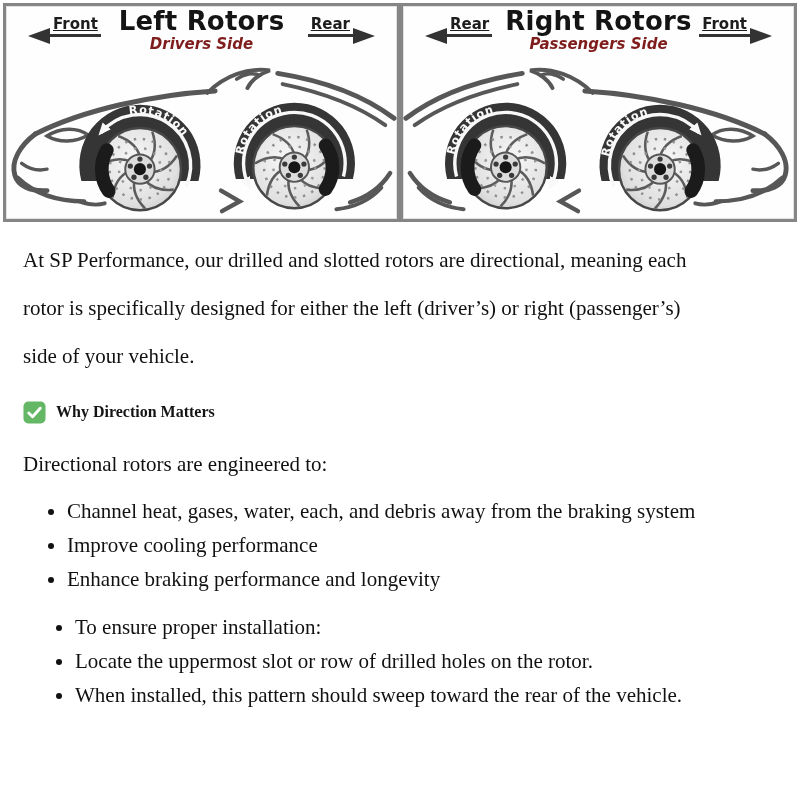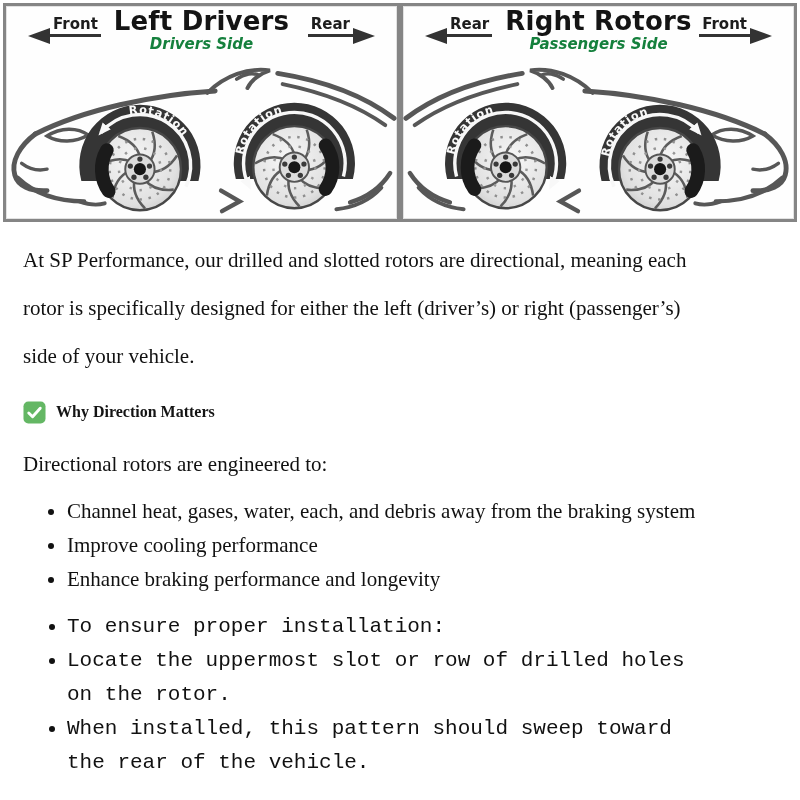--- a/index.html
+++ b/index.html
@@ -8,40 +8,40 @@
 
   
   .diagram{display:flex;padding:3px 3px 0 3px;}
   .panel{position:relative;flex:1;height:213px;border:3px solid #858585;background:#fefefe;
          box-shadow:inset 0 0 0 1px #e2e2e2;}
   .car-svg{position:absolute;left:0;top:0;width:100%;height:100%;}
   .panel-header{position:absolute;top:7px;left:0;right:0;display:flex;justify-content:space-between;
                 padding:0 22px;z-index:2;pointer-events:none;}
   .panel-titles{position:absolute;left:0;right:0;top:2px;text-align:center;z-index:1;}
   .panel-title{font-family:"DejaVu Sans",sans-serif;font-weight:bold;font-size:26px;line-height:27px;color:#141414;letter-spacing:.2px;}
-  .panel-subtitle{font-family:"DejaVu Sans",sans-serif;font-weight:bold;font-style:italic;font-size:15px;color:#15803d;}
+  .panel-subtitle{font-family:"DejaVu Sans",sans-serif;font-weight:bold;font-style:italic;font-size:15px;color:#7f1d1d;}
   .dir{display:flex;align-items:flex-end;height:24px;}
   .dir-label{font-family:"DejaVu Sans",sans-serif;font-weight:bold;font-size:15px;color:#1d1d1d;
-             border-bottom:3px solid #333;padding:0 3px 1px;}
+             border-bottom:3px solid #333;padding:0 3px 1px;text-decoration:underline;}
   .tri{width:0;height:0;border-top:8px solid transparent;border-bottom:8px solid transparent;margin-bottom:-7px;}
   .tri-left{border-right:22px solid #333;}
   .tri-right{border-left:22px solid #333;}
   .rot{font-family:"DejaVu Sans",sans-serif;font-weight:bold;font-size:11.5px;fill:#fafafa;letter-spacing:1px;}
 
   
   .content{padding:14px 30px 0 23px;font-size:21px;}
   .intro{max-width:696px;line-height:48px;margin:0 0 17px;}
   .sec-h{display:flex;align-items:center;gap:10px;font-size:16px;margin:0 0 19px;color:#141414;}
   .sec-h .txt{line-height:30px;}
   h2.sec-h{font-weight:bold;}
   h3.sec-h{font-weight:normal;margin:0 0 15px;}
   .lead{margin:0 0 12px;line-height:36px;}
   ul.blist{margin:0 0 14px;padding-left:44px;max-width:700px;}
   ul.blist li{line-height:34px;max-width:655px;}
-  ul.blist.last{margin:0;font-family:Liberation Mono, monospace;}
+  ul.blist.last{margin:8px;}
   .i-check,.i-mag{flex:0 0 auto;display:block;}
   .sr-defs{position:absolute;width:0;height:0;overflow:hidden;}
 </style>
 </head>
 <body>
 
 <svg class="sr-defs" aria-hidden="true">
   <defs>
     <radialGradient id="rg" cx="42%" cy="40%" r="75%">
       <stop offset="0%" stop-color="#f7f7f7"></stop>
@@ -115,21 +115,21 @@
     </g>
   </defs>
 </svg>
 
 <div class="page">
 
   <div class="diagram">
 
     <div class="panel">
       <div class="panel-titles">
-        <div class="panel-title">Left Drivers</div>
+        <div class="panel-title">Left Rotors</div>
         <div class="panel-subtitle">Drivers Side</div>
       </div>
       <div class="panel-header">
         <div class="dir">
           <span class="tri tri-left"></span>
           <span class="dir-label">Front</span>
         </div>
         <div class="dir">
           <span class="dir-label">Rear</span>
           <span class="tri tri-right"></span>

